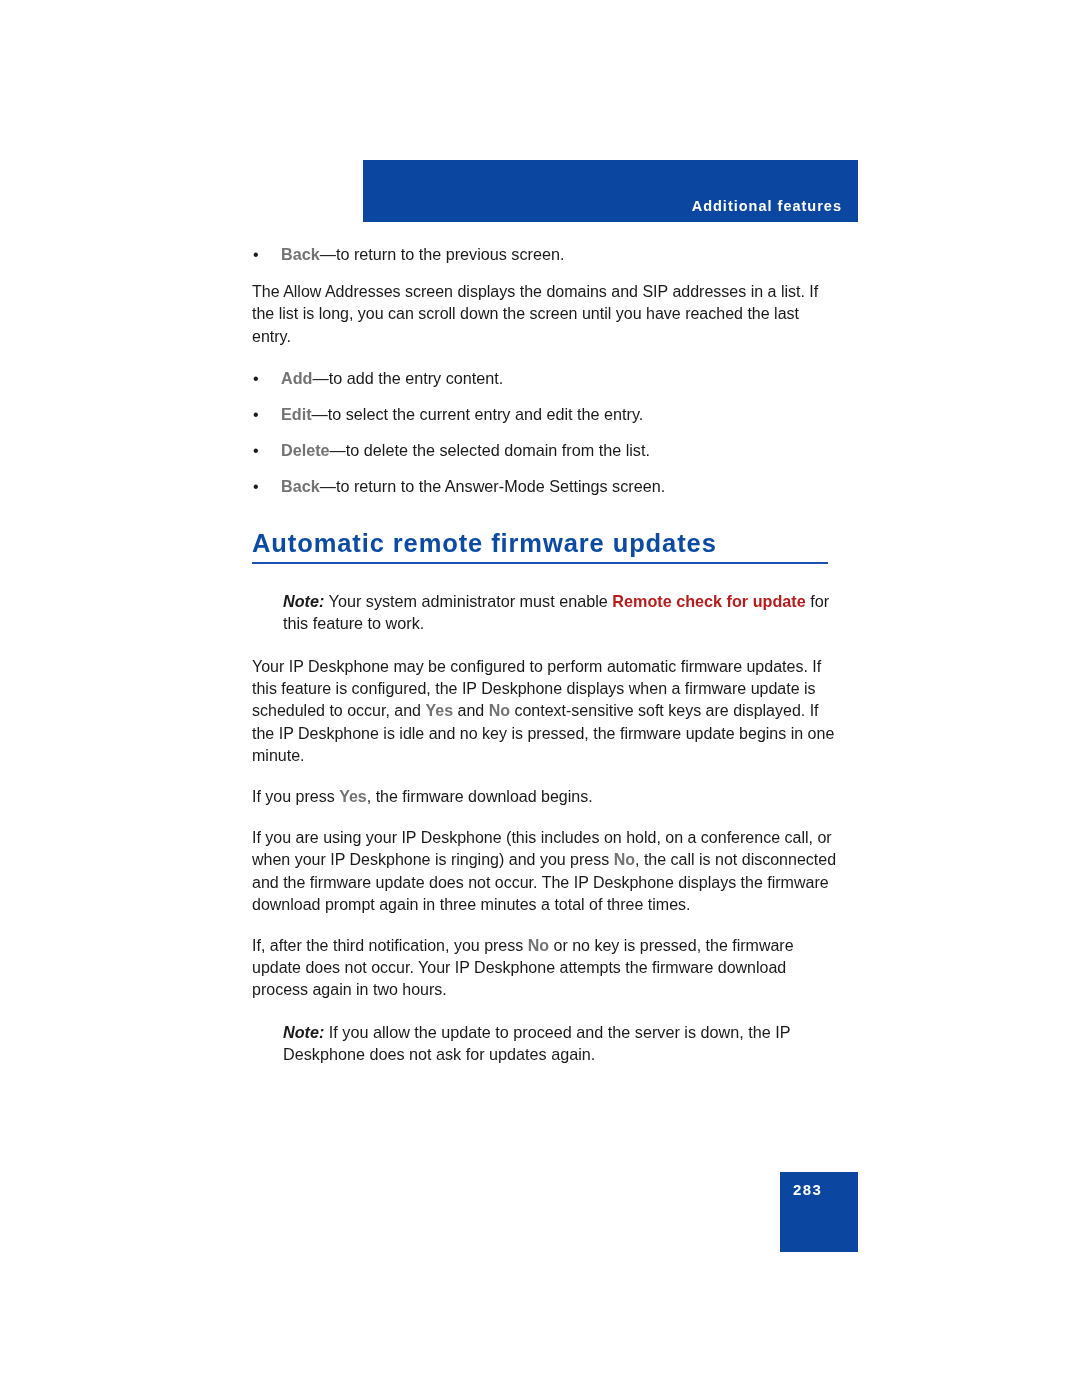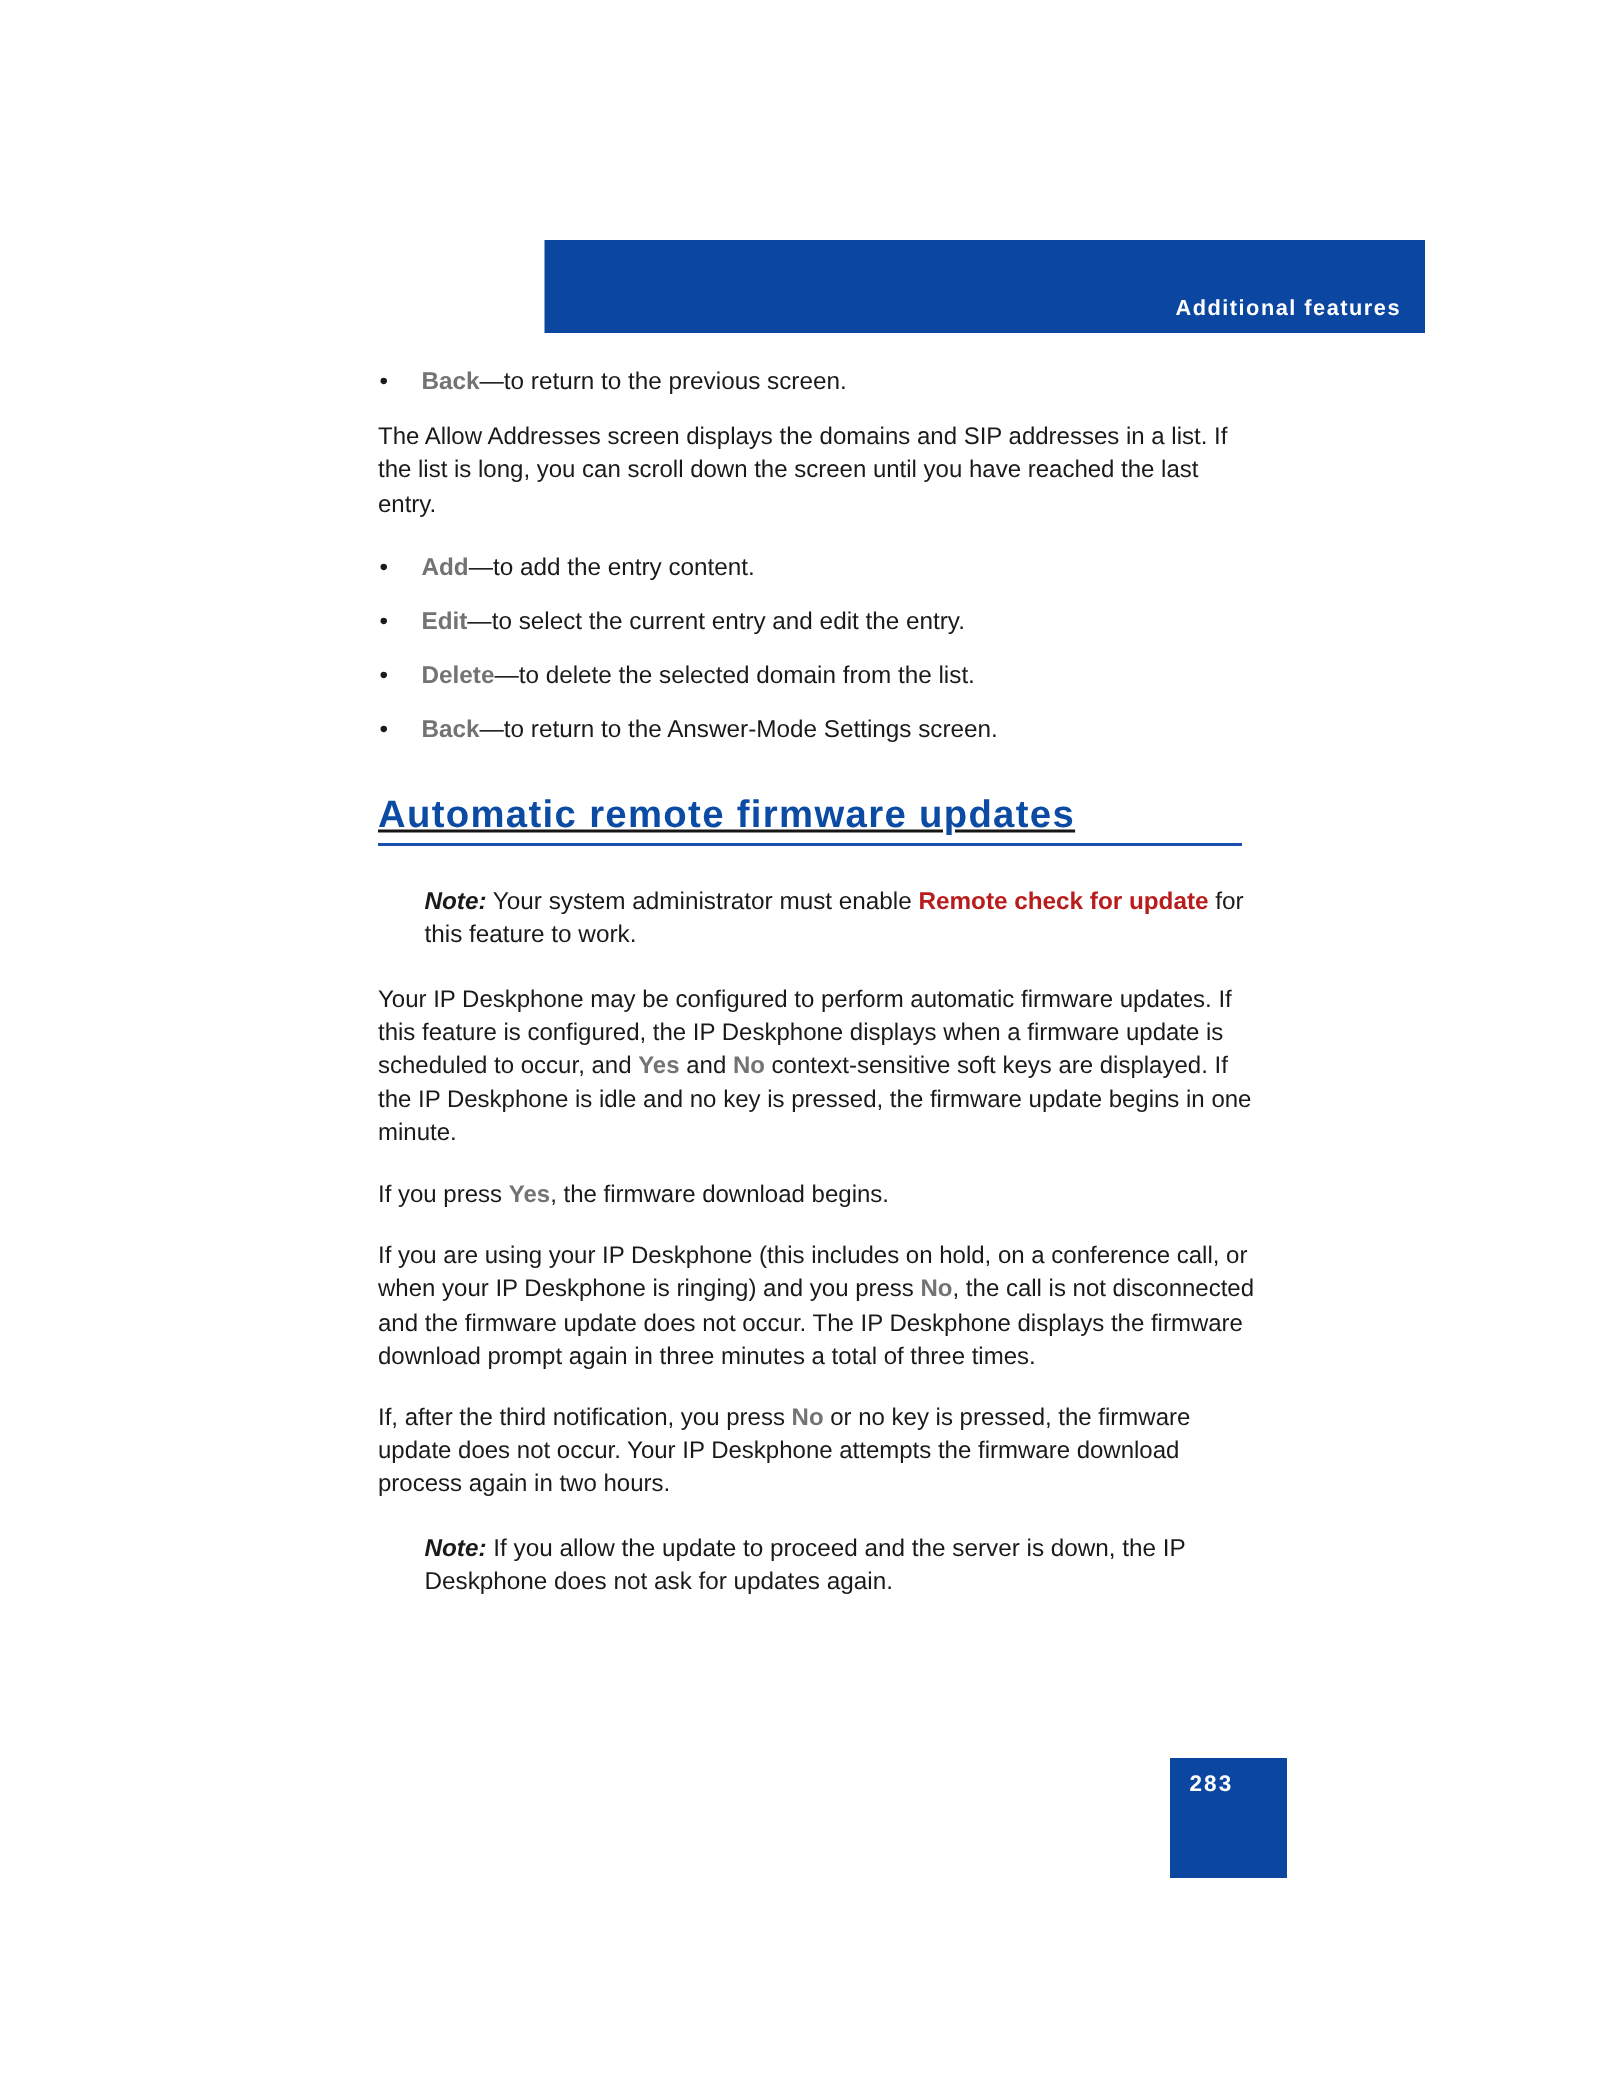--- a/index.html
+++ b/index.html
@@ -14,21 +14,21 @@
     font-family: "Liberation Sans", sans-serif;
     color: #161616;
     -webkit-font-smoothing: antialiased;
   }
 
   
   .header-banner {
     position: absolute;
     left: 363px;
     top: 160px;
-    width: 587px;
+    width: 495px;
     height: 62px;
     background: #0B47A1;
     box-sizing: border-box;
   }
   .header-banner-title {
     position: absolute;
     right: 16px;
     bottom: 8px;
     color: #ffffff;
     font-size: 14.5px;
@@ -82,21 +82,20 @@
     font-weight: bold;
   }
   .kw-dark {
     color: #b91c1c;
     font-weight: bold;
   }
 
   
   .section-heading-wrap {
     margin: 30px 0 17px 0;
-    text-decoration: underline;
   }
   h2.section-heading {
     margin: 0 0 4px 0;
     font-size: 25.5px;
     font-weight: bold;
     color: #0B4BA4;
     letter-spacing: 0.9px;
     line-height: 30px;
   }
   .heading-rule {

